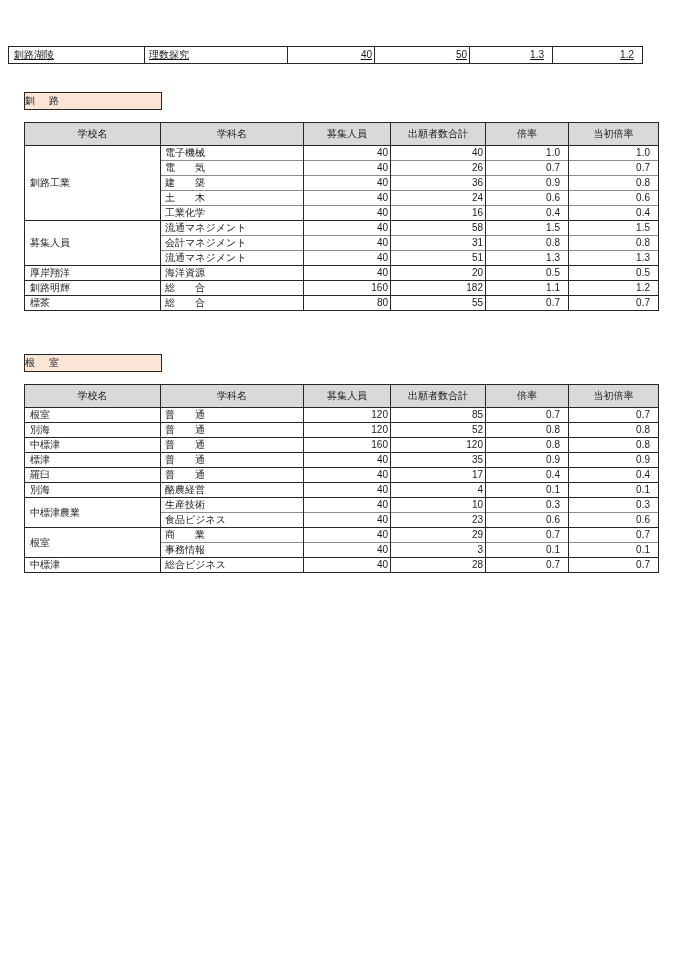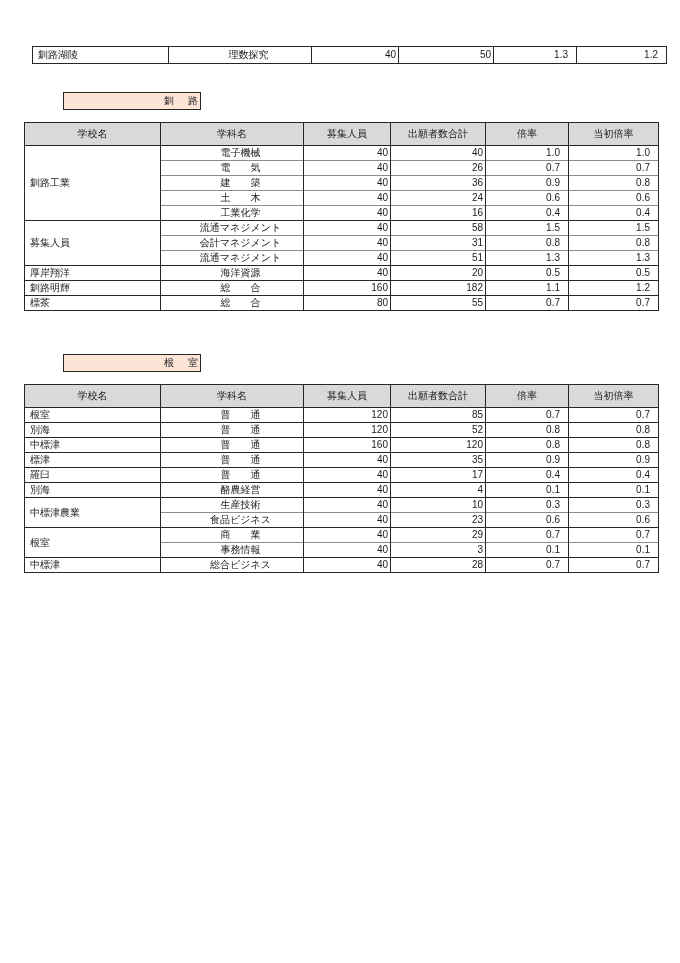--- a/index.html
+++ b/index.html
@@ -15,22 +15,22 @@
     width:680px;height:963px;background:#ffffff;position:relative;
     font-family:"Liberation Sans","DejaVu Sans",sans-serif;
     color:var(--text);
   }
   .abs{position:absolute;}
   
   .section-label{
     left:24px;width:138px;height:18px;
     background:var(--section-bg);
     border:1px solid var(--border-dark);
-    display:flex;align-items:center;justify-content:flex-end;
-    font-size:10px;letter-spacing:2px;margin-left:39px;
+    display:flex;align-items:center;justify-content:flex-start;
+    font-size:10px;letter-spacing:2px;
   }
   
   table{
     border-collapse:collapse;table-layout:fixed;width:634px;
     font-size:10px;color:var(--text);
   }
   table{border:1.5px solid var(--border-dark);}
   th{
     background:var(--header-bg);
     height:22px;font-weight:normal;text-align:center;
@@ -40,31 +40,31 @@
   }
   td{
     height:15px;line-height:14px;padding:0 3px;
     overflow:hidden;white-space:nowrap;
     border-left:1px solid var(--border-dark);
     border-right:1px solid var(--border-dark);
     border-top:1px solid var(--border-light);
   }
   tr.grp td{border-top:1.5px solid var(--border-dark);}
   td.school{text-align:left;padding-left:5px;vertical-align:middle;}
-  td.dept{text-align:center;padding-left:20px;margin-left:48px;}
+  td.dept{text-align:left;padding-left:4px;margin-left:48px;}
   td.count{text-align:right;padding-right:2px;}
   td.rate{text-align:right;padding-right:8px;margin-top:25px;}
   .carryover td{height:16px;line-height:16px;}
 </style>
 </head>
 <body>
 
 <div>
 
-  <div class="abs carryover-mount" style="left:32px;top:46px;">
+  <div class="abs carryover-mount" style="left:8px;top:46px;text-decoration:underline;">
       <table class="carryover">
         <colgroup>
           <col style="width: 136px;">
           <col style="width: 143px;">
           <col style="width: 87px;">
           <col style="width: 95px;">
           <col style="width: 83px;">
           <col style="width: 90px;">
         </colgroup>
         <tbody>

